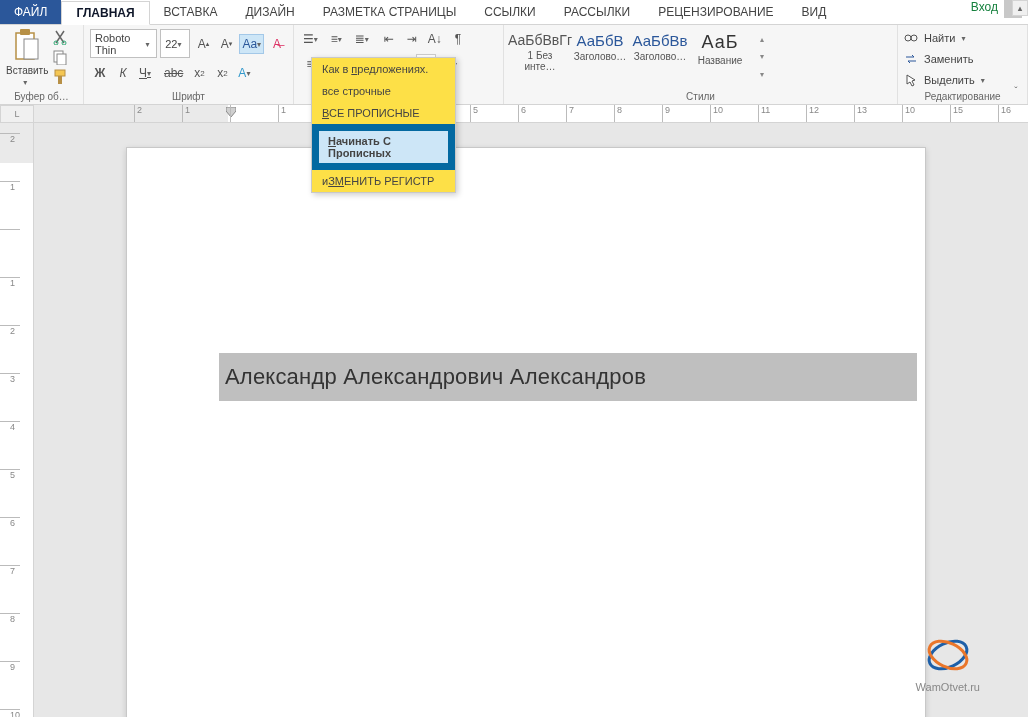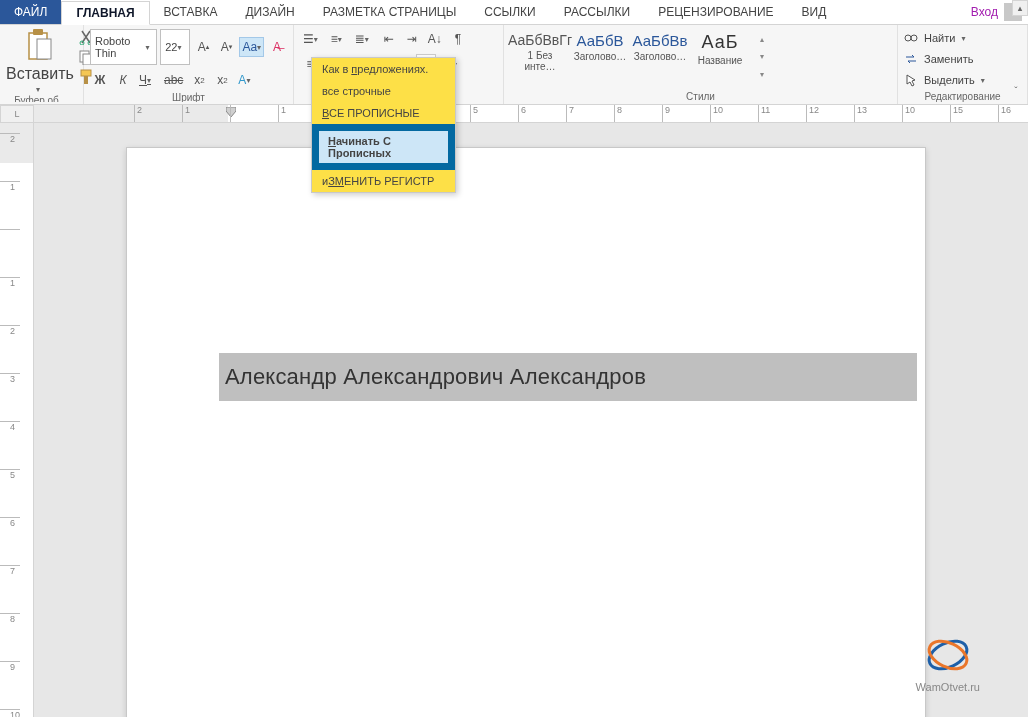--- a/index.html
+++ b/index.html
@@ -4,41 +4,41 @@
 <style>
   * { box-sizing: border-box; margin: 0; padding: 0; font-family: "Segoe UI", Tahoma, sans-serif; }
   body { width: 1028px; height: 719px; background: #fff; overflow: hidden; position: relative; font-size: 12px; color: #444; }
 
   
   .tabstrip { height: 25px; background: #fff; display: flex; align-items: stretch; border-bottom: 1px solid #d4d4d4; position: relative; }
   .tab-file { background: #2b579a; color: #fff; padding: 0 14px; display: flex; align-items: center; font-size: 12px; }
   .tab { padding: 0 14px; display: flex; align-items: center; color: #444; cursor: default; font-size: 12px; }
   .tab.active { border: 1px solid #d4d4d4; border-bottom: 1px solid #fff; color: #0f172a; font-weight: 600; background: #fff; position: relative; top: 1px; }
   .spacer { flex: 1; }
-  .login { display: flex; align-items: center; gap: 6px; padding-right: 6px; color: #a21caf; }
+  .login { display: flex; gap: 6px; padding-right: 6px; color: #15803d; }
   .avatar { width: 18px; height: 18px; background: #c8c8c8; }
 
   
   .ribbon { height: 80px; background: #f6f6f6; border-bottom: 1px solid #d4d4d4; display: flex; position: relative; }
   .rgroup { border-right: 1px solid #e1e1e1; padding: 4px 6px 2px; display: flex; flex-direction: column; justify-content: space-between; }
   .rgroup-inner { display: flex; gap: 4px; align-items: flex-start; flex: 1; }
   .rgroup-label { text-align: center; font-size: 10px; color: #666; padding-top: 2px; white-space: nowrap; overflow: hidden; }
 
   
   .g-clip { width: 84px; }
   .paste-big { display: flex; flex-direction: column; align-items: center; gap: 2px; }
   .paste-icn { width: 30px; height: 34px; }
   .smallcol { display: flex; flex-direction: column; gap: 4px; }
   .mini { width: 16px; height: 16px; }
 
   
   .g-font { width: 210px; }
   .row { display: flex; align-items: center; gap: 3px; }
   .row + .row { margin-top: 5px; }
-  .cbo { background: #fff; border: 1px solid #c0c0c0; height: 36px; display: flex; align-items: center; padding: 0 4px; font-size: 11px; justify-content: space-between; }
+  .cbo { background: #fff; border: 1px solid #c0c0c0; height: 29px; display: flex; align-items: center; padding: 0 4px; font-size: 11px; justify-content: space-between; }
   .cbo-font { width: 80px; }
   .cbo-size { width: 34px; }
   .drop { width: 8px; height: 8px; color: #666; font-size: 8px; }
   .btn { height: 20px; min-width: 20px; display: inline-flex; align-items: center; justify-content: center; font-size: 12px; color: #555; border: 1px solid transparent; padding: 0 2px; }
   .btn.b { font-weight: bold; }
   .btn.i { font-style: italic; }
   .btn.u { text-decoration: underline; }
   .btn.strike { text-decoration: line-through; }
 
   
@@ -118,21 +118,21 @@
 <div class="ribbon">
 
   <div class="rgroup g-clip">
     <div class="rgroup-inner">
       <div class="paste-big">
         <svg class="paste-icn" viewBox="0 0 30 34">
             <rect x="4" y="4" width="18" height="26" fill="#fff" stroke="#b79046" stroke-width="1.5"></rect>
             <rect x="8" y="0" width="10" height="6" rx="1" fill="#b79046"></rect>
             <rect x="12" y="10" width="14" height="20" fill="#fff" stroke="#888"></rect>
           </svg>
-        <span style="font-size:16px;">Вставить</span>
+        <span style="font-size:10px;">Вставить</span>
         <span class="drop">▾</span>
       </div>
       <div class="smallcol">
         <svg class="mini" viewBox="0 0 16 16">
             <path d="M4 2 L12 14 M12 2 L4 14" stroke="#666" stroke-width="1.5"></path>
             <circle cx="4" cy="14" r="2" fill="none" stroke="#3a7"></circle>
             <circle cx="12" cy="14" r="2" fill="none" stroke="#3a7"></circle>
           </svg>
         <svg class="mini" viewBox="0 0 16 16">
             <rect x="2" y="2" width="9" height="11" fill="#fff" stroke="#888"></rect>

